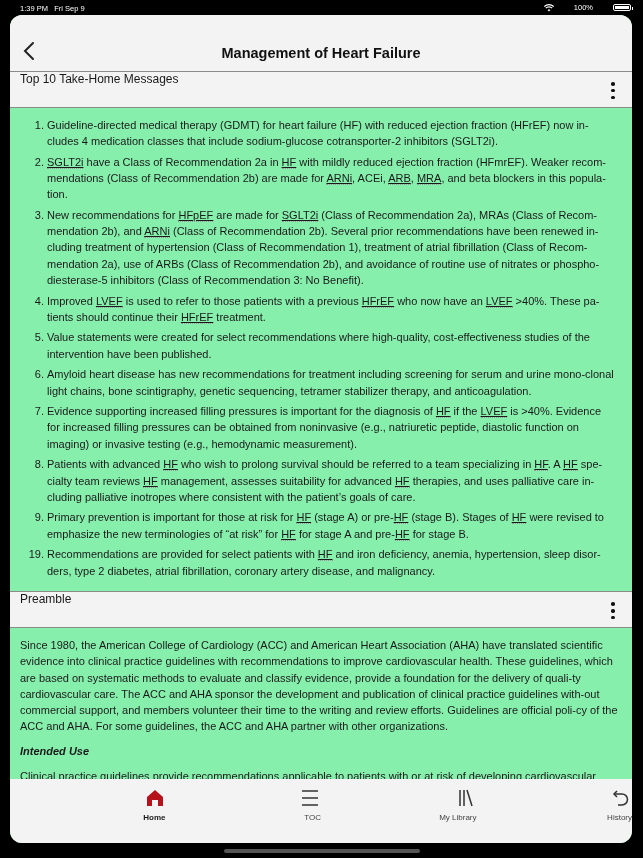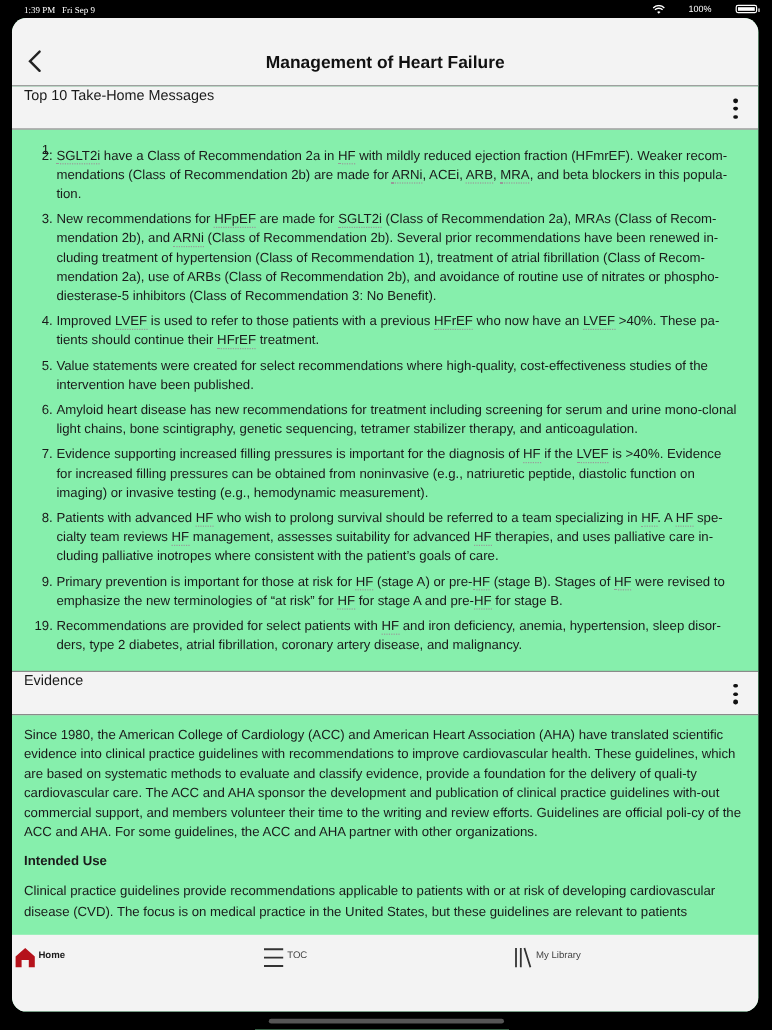--- a/index.html
+++ b/index.html
@@ -1,47 +1,47 @@
 <!DOCTYPE html>
 <html><head>
 <meta charset="utf-8">
 <style>
   html, body { margin:0; padding:0; }
   body {
     width:643px; height:858px; background:#000; position:relative; overflow:hidden;
     font-family:"Liberation Sans", sans-serif; color:#1a1a1a;
   }
   .statusbar { position:absolute; left:0; top:0; width:643px; height:15px; color:#fff; font-size:7.5px; }
-  .statusbar .time { position:absolute; left:20px; top:4px;font-family:Liberation Serif, serif; }
+  .statusbar .time { position:absolute; left:20px; top:4px; }
   .statusbar .right { position:absolute; right:12px; top:3px; display:flex; align-items:center; gap:20px; }
   .battery { width:18px; height:7px; border:1px solid #fff; border-radius:2px; position:relative; box-sizing:border-box; }
   .battery::before { content:""; position:absolute; left:1px; top:1px; right:1px; bottom:1px; background:#fff; }
   .battery::after { content:""; position:absolute; right:-3px; top:2px; width:1.5px; height:3px; background:#fff; }
   .window {
     position:absolute; left:10px; top:15px; width:622px; height:828px;
     background:#86efac; border-radius:12px; overflow:hidden;
   }
   .navbar { height:56px; background:#f3f3f3; position:relative; border-bottom:1px solid #8a8a8a; }
   .back { position:absolute; left:12px; top:26px; width:16px; height:20px; cursor:pointer; }
   .title { position:absolute; left:0; right:0; top:30px; text-align:center; font-size:14.5px; font-weight:bold; color:#111; }
   .scroll { position:absolute; left:0; top:57px; right:0; bottom:64px; overflow:hidden; }
   .section-head { height:35px; background:#f3f3f3; border-bottom:1px solid #8a8a8a; position:relative; display:flex; align-items:flex-start; }
   .section-head .label { margin-left:10px; font-size:12px; color:#1a1a1a; }
   .kebab { position:absolute; right:16px; top:10px; width:6px; height:17px; display:flex; flex-direction:column; justify-content:space-between; align-items:center; cursor:pointer; }
   .kebab span { width:3.5px; height:3.5px; border-radius:50%; background:#111; display:block; }
   ol.msgs { margin:0; padding:9px 18px 8px 37px; list-style:none; counter-reset:n; }
   ol.msgs li { position:relative; font-size:11px; line-height:16.2px; margin-bottom:4.5px; color:#1a1a1a; }
   ol.msgs li .num { position:absolute; left:-23px; width:20px; text-align:right; }
-  .abbr { border-bottom:1px dotted #999; }
+  .abbr { border-bottom:1px dotted #999;text-decoration:underline; }
   .body-sec { border-bottom:1px solid #8a8a8a; }
   .preamble { padding:9px 12px 0 10px; font-size:11px; line-height:16.2px; }
   .preamble p { margin:0 0 8px 0; }
-  .preamble h4 { margin:0 0 9px 0; font-size:11px; font-weight:bold; }
+  .preamble h4 { margin:0 0 9px 0; font-size:11px; font-weight:bold;font-style:italic; }
   .tabbar { position:absolute; left:0; right:0; bottom:0; height:64px; background:#f3f3f3; display:flex; }
-  .tab { flex:1; display:flex; align-items:flex-start; padding-top:8px; cursor:pointer; }
+  .tab { flex:1; display:flex; flex-direction:column; align-items:flex-end; padding-top:8px; cursor:pointer;padding-left:32px; }
   .tab svg { width:22px; height:22px; }
   .tab .tlabel { font-size:8px; color:#444; margin-top:4px; }
   .tab.active .tlabel { font-weight:bold; color:#1a1a1a; }
   .homebar { position:absolute; left:224px; top:849px; width:196px; height:4px; border-radius:2px; background:#555; }
 </style>
 </head>
 <body>
 
 <div class="statusbar">
   <span class="time"><span>1:39 PM</span>&nbsp;&nbsp;&nbsp;<span>Fri Sep 9</span></span>
@@ -68,35 +68,35 @@
     <div class="section-head">
       <span class="label">Top 10 Take-Home Messages</span>
       <div class="kebab">
           <span></span>
           <span></span>
           <span></span>
         </div>
     </div>
     <div class="body-sec">
       <ol class="msgs" id="msgs">
-          <li><span class="num">1.</span></li>
+          <li><span class="num">1.</span><span>Guideline-directed medical therapy (GDMT) for heart failure (HF) with reduced ejection fraction (HFrEF) now in-cludes 4 medication classes that include sodium-glucose cotransporter-2 inhibitors (SGLT2i).</span></li>
           <li><span class="num">2.</span><span class="abbr">SGLT2i</span><span> have a Class of Recommendation 2a in </span><span class="abbr">HF</span><span> with mildly reduced ejection fraction (HFmrEF). Weaker recom-mendations (Class of Recommendation 2b) are made for </span><span class="abbr">ARNi</span><span>, ACEi, </span><span class="abbr">ARB</span><span>, </span><span class="abbr">MRA</span><span>, and beta blockers in this popula-tion.</span></li>
           <li><span class="num">3.</span><span>New recommendations for </span><span class="abbr">HFpEF</span><span> are made for </span><span class="abbr">SGLT2i</span><span> (Class of Recommendation 2a), MRAs (Class of Recom-mendation 2b), and </span><span class="abbr">ARNi</span><span> (Class of Recommendation 2b). Several prior recommendations have been renewed in-cluding treatment of hypertension (Class of Recommendation 1), treatment of atrial fibrillation (Class of Recom-mendation 2a), use of ARBs (Class of Recommendation 2b), and avoidance of routine use of nitrates or phospho-diesterase-5 inhibitors (Class of Recommendation 3: No Benefit).</span></li>
           <li><span class="num">4.</span><span>Improved </span><span class="abbr">LVEF</span><span> is used to refer to those patients with a previous </span><span class="abbr">HFrEF</span><span> who now have an </span><span class="abbr">LVEF</span><span> &gt;40%. These pa-tients should continue their </span><span class="abbr">HFrEF</span><span> treatment.</span></li>
           <li><span class="num">5.</span><span>Value statements were created for select recommendations where high-quality, cost-effectiveness studies of the intervention have been published.</span></li>
           <li><span class="num">6.</span><span>Amyloid heart disease has new recommendations for treatment including screening for serum and urine mono-clonal light chains, bone scintigraphy, genetic sequencing, tetramer stabilizer therapy, and anticoagulation.</span></li>
           <li><span class="num">7.</span><span>Evidence supporting increased filling pressures is important for the diagnosis of </span><span class="abbr">HF</span><span> if the </span><span class="abbr">LVEF</span><span> is &gt;40%. Evidence for increased filling pressures can be obtained from noninvasive (e.g., natriuretic peptide, diastolic function on imaging) or invasive testing (e.g., hemodynamic measurement).</span></li>
           <li><span class="num">8.</span><span>Patients with advanced </span><span class="abbr">HF</span><span> who wish to prolong survival should be referred to a team specializing in </span><span class="abbr">HF</span><span>. A </span><span class="abbr">HF</span><span> spe-cialty team reviews </span><span class="abbr">HF</span><span> management, assesses suitability for advanced </span><span class="abbr">HF</span><span> therapies, and uses palliative care in-cluding palliative inotropes where consistent with the patient’s goals of care.</span></li>
           <li><span class="num">9.</span><span>Primary prevention is important for those at risk for </span><span class="abbr">HF</span><span> (stage A) or pre-</span><span class="abbr">HF</span><span> (stage B). Stages of </span><span class="abbr">HF</span><span> were revised to emphasize the new terminologies of “at risk” for </span><span class="abbr">HF</span><span> for stage A and pre-</span><span class="abbr">HF</span><span> for stage B.</span></li>
           <li><span class="num">19.</span><span>Recommendations are provided for select patients with </span><span class="abbr">HF</span><span> and iron deficiency, anemia, hypertension, sleep disor-ders, type 2 diabetes, atrial fibrillation, coronary artery disease, and malignancy.</span></li>
         </ol>
     </div>
 
     <div class="section-head">
-      <span class="label">Evidence</span>
+      <span class="label">Preamble</span>
       <div class="kebab">
           <span></span>
           <span></span>
           <span></span>
         </div>
     </div>
     <div class="preamble">
       <p>Since 1980, the American College of Cardiology (ACC) and American Heart Association (AHA) have translated scientific evidence into clinical practice guidelines with recommendations to improve cardiovascular health. These guidelines, which are based on systematic methods to evaluate and classify evidence, provide a foundation for the delivery of quali-ty cardiovascular care. The ACC and AHA sponsor the development and publication of clinical practice guidelines with-out commercial support, and members volunteer their time to the writing and review efforts. Guidelines are official poli-cy of the ACC and AHA. For some guidelines, the ACC and AHA partner with other organizations.</p>
       <h4>Intended Use</h4>
       <p>Clinical practice guidelines provide recommendations applicable to patients with or at risk of developing cardiovascular disease (CVD). The focus is on medical practice in the United States, but these guidelines are relevant to patients</p>
@@ -115,16 +115,23 @@
           <path d="M3 4 H19 M3 11 H19 M3 18 H19" stroke="#333" stroke-width="1.6"></path>
         </svg>
       <span class="tlabel">TOC</span>
     </div>
     <div class="tab">
       <svg viewBox="0 0 22 22">
           <path d="M5 3 V19 M9 3 V19 M12 3 L17 19" stroke="#333" stroke-width="1.5"></path>
         </svg>
       <span class="tlabel">My Library</span>
     </div>
+    <div class="tab">
+      <svg viewBox="0 0 22 22">
+          <path d="M7 4 L4 7 L7 10" stroke="#333" stroke-width="1.5" fill="none"></path>
+          <path d="M4 7 H12 A5.5 5.5 0 0 1 12 18 H8" stroke="#333" stroke-width="1.5" fill="none"></path>
+        </svg>
+      <span class="tlabel">History</span>
+    </div>
   </div>
 </div>
 
 <div class="homebar"></div>
 
 </body></html>

